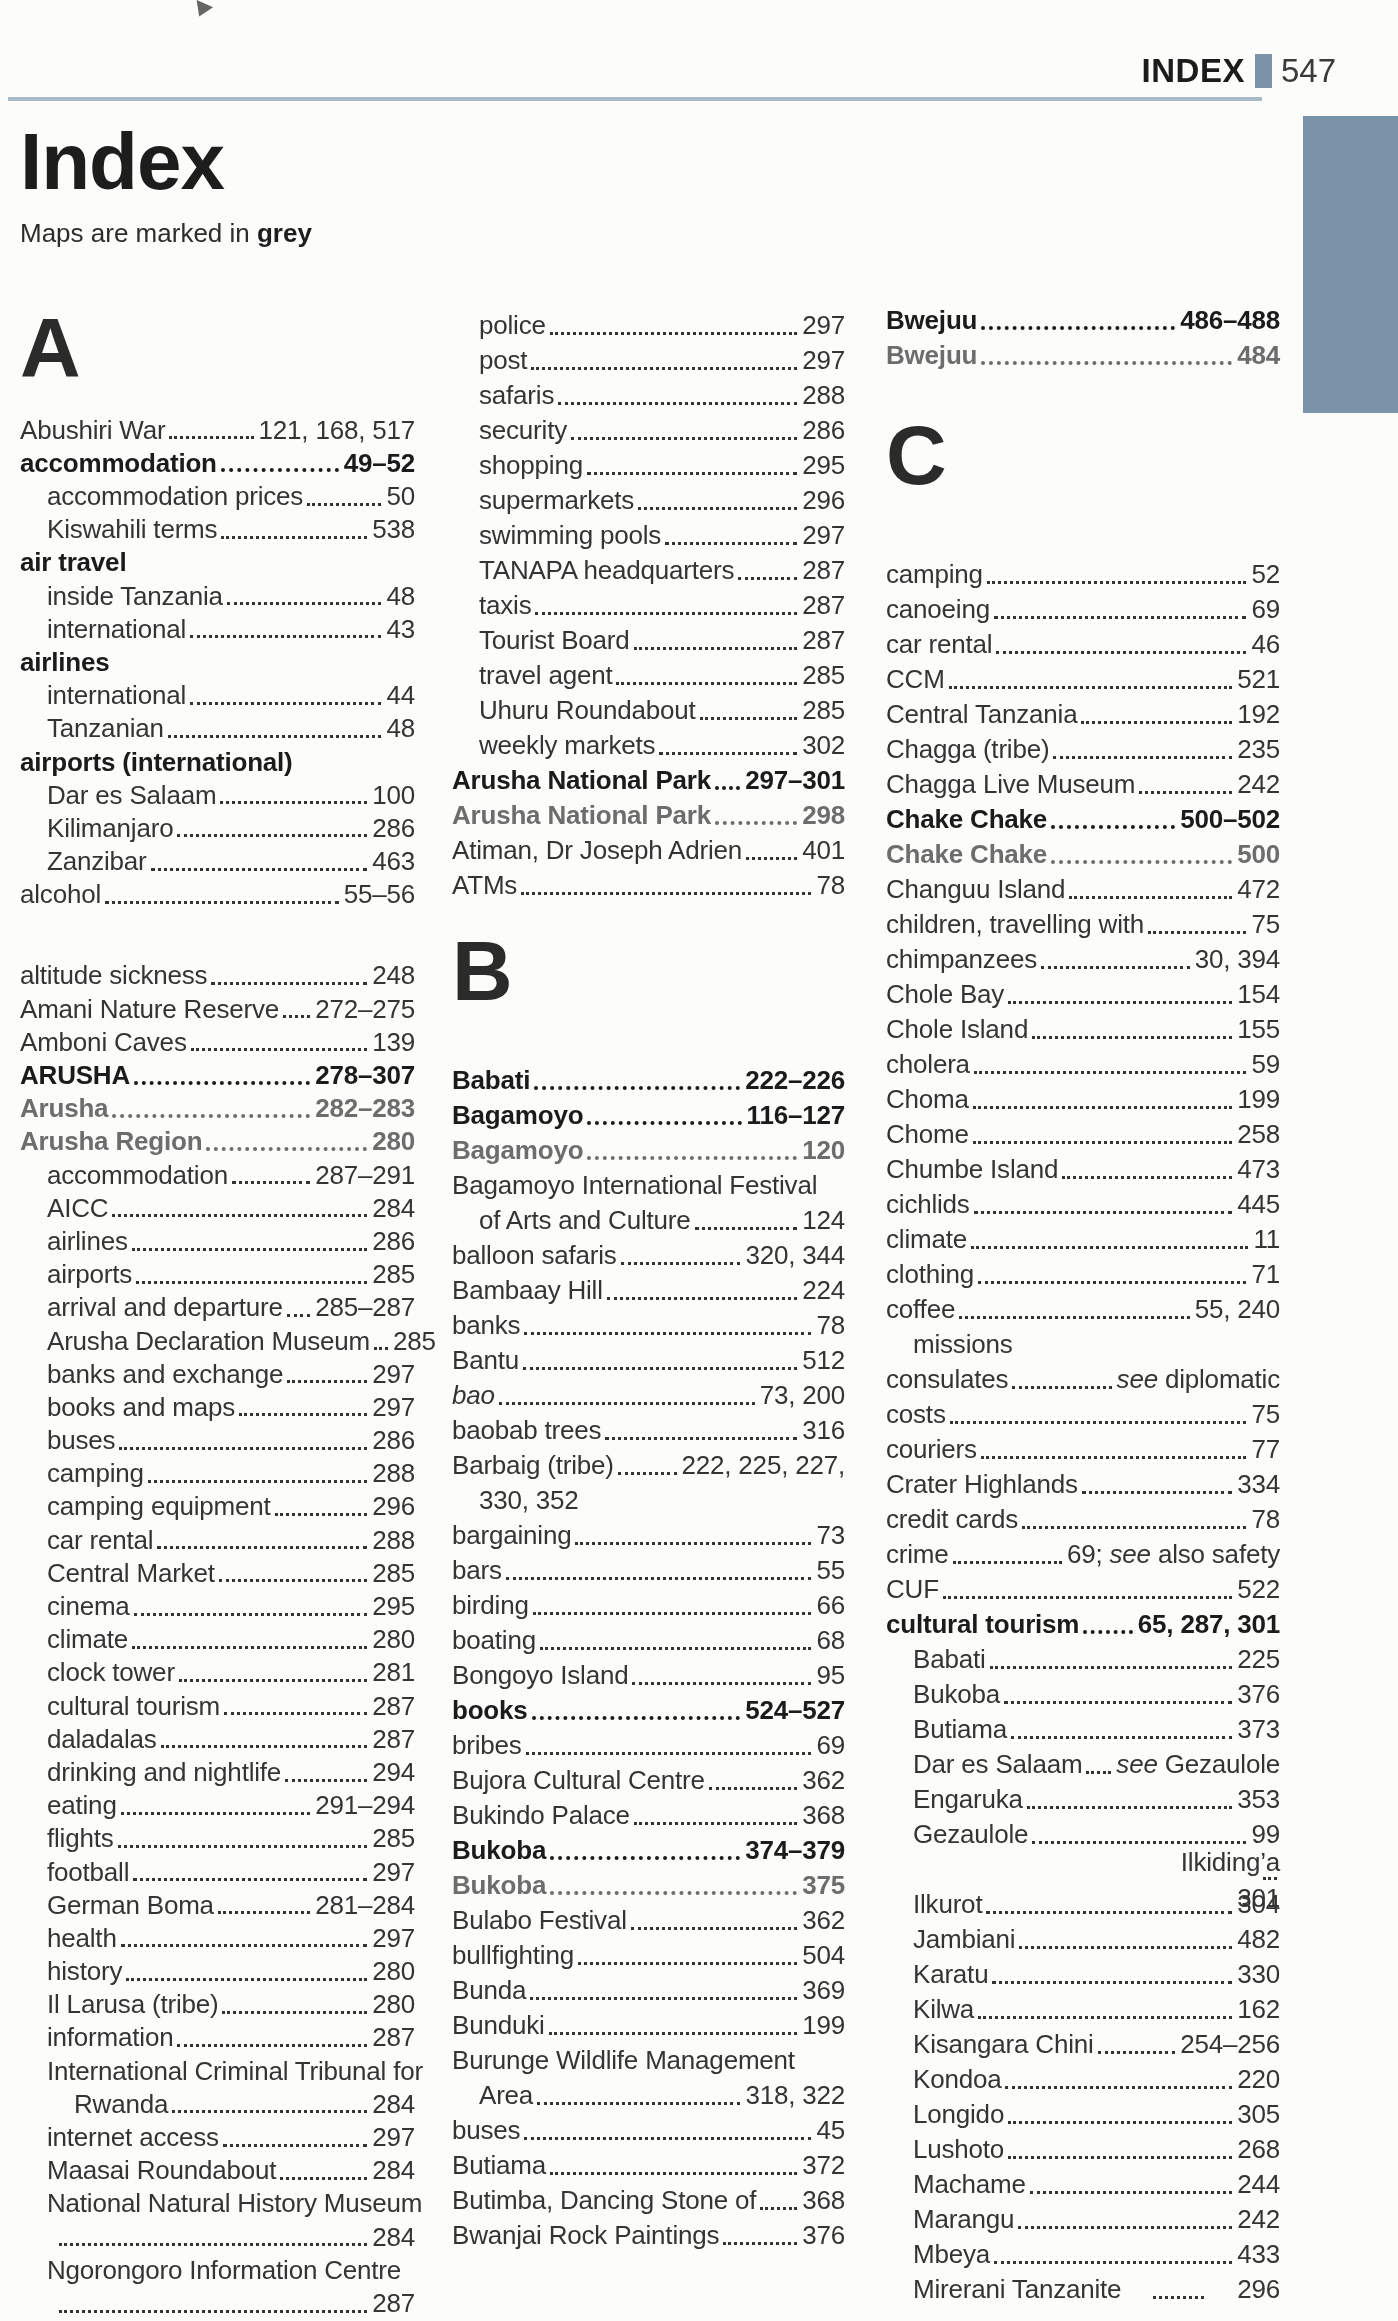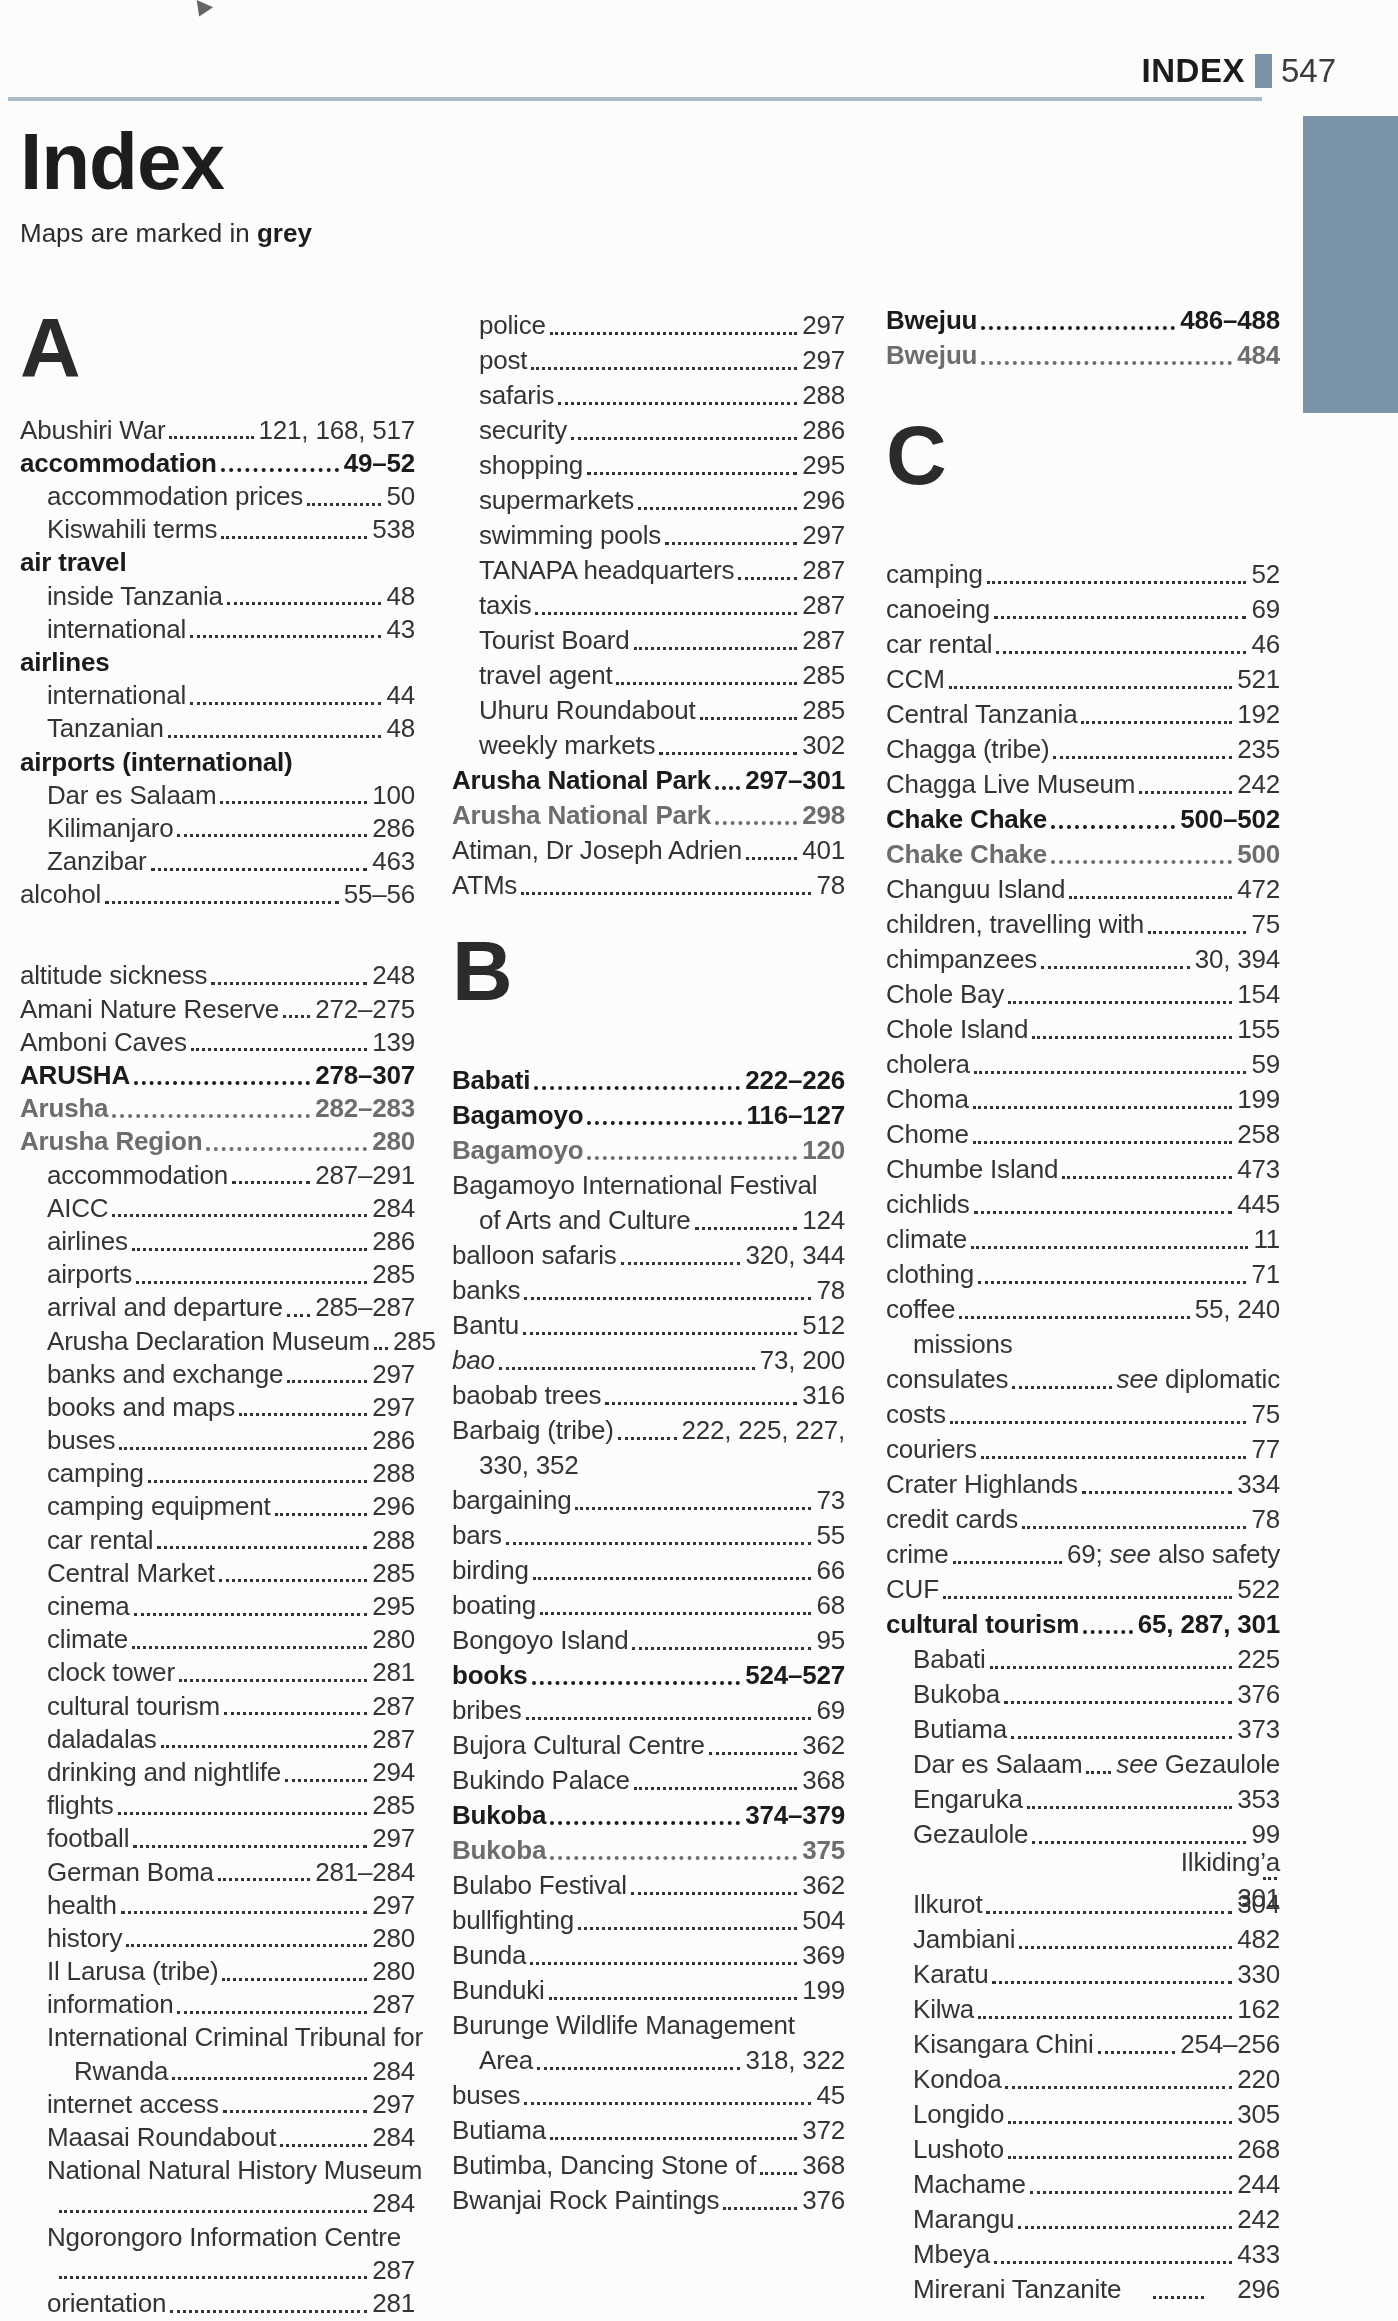--- a/index.html
+++ b/index.html
@@ -253,20 +253,25 @@
       <span class="lt"><span>daladalas</span></span>
       <span class="ld"></span>
       <span class="rt"><span>287</span></span>
     </div>
     <div class="row" style="padding-left: 27px;">
       <span class="lt"><span>drinking and nightlife</span></span>
       <span class="ld"></span>
       <span class="rt"><span>294</span></span>
     </div>
     <div class="row" style="padding-left: 27px;">
+      <span class="lt"><span>eating</span></span>
+      <span class="ld"></span>
+      <span class="rt"><span>291–294</span></span>
+    </div>
+    <div class="row" style="padding-left: 27px;">
       <span class="lt"><span>flights</span></span>
       <span class="ld"></span>
       <span class="rt"><span>285</span></span>
     </div>
     <div class="row" style="padding-left: 27px;">
       <span class="lt"><span>football</span></span>
       <span class="ld"></span>
       <span class="rt"><span>297</span></span>
     </div>
     <div class="row" style="padding-left: 27px;">
@@ -441,20 +446,25 @@
     </div>
     <div class="row" style="padding-left: 27px;">
       <span class="lt"><span>of Arts and Culture</span></span>
       <span class="ld"></span>
       <span class="rt"><span>124</span></span>
     </div>
     <div class="row" style="padding-left: 0px;">
       <span class="lt"><span>balloon safaris</span></span>
       <span class="ld"></span>
       <span class="rt"><span>320, 344</span></span>
+    </div>
+    <div class="row" style="padding-left: 0px;">
+      <span class="lt"><span>Bambaay Hill</span></span>
+      <span class="ld"></span>
+      <span class="rt"><span>224</span></span>
     </div>
     <div class="row" style="padding-left: 0px;">
       <span class="lt"><span>banks</span></span>
       <span class="ld"></span>
       <span class="rt"><span>78</span></span>
     </div>
     <div class="row" style="padding-left: 0px;">
       <span class="lt"><span>Bantu</span></span>
       <span class="ld"></span>
       <span class="rt"><span>512</span></span>

